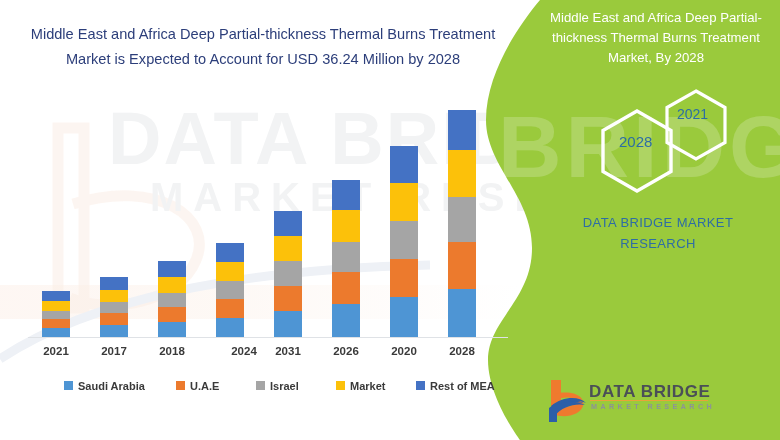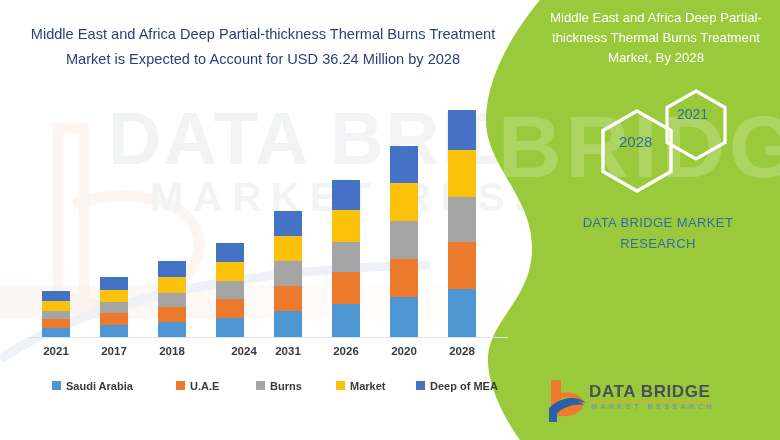--- a/index.html
+++ b/index.html
@@ -194,20 +194,20 @@
         <div class="xtick" style="left: 144px;">2018</div>
         <div class="xtick" style="left: 216px;">2024</div>
         <div class="xtick" style="left: 260px;">2031</div>
         <div class="xtick" style="left: 318px;">2026</div>
         <div class="xtick" style="left: 376px;">2020</div>
         <div class="xtick" style="left: 434px;">2028</div>
       </div>
   </div>
 
   <div id="legend">
-      <div class="lg-item" style="left: 24px;"><span class="lg-sw" style="background: rgb(78, 149, 212);"></span><span class="lg-tx">Saudi Arabia</span></div>
+      <div class="lg-item" style="left: 36px;"><span class="lg-sw" style="background: rgb(78, 149, 212);"></span><span class="lg-tx">Saudi Arabia</span></div>
       <div class="lg-item" style="left: 148px;"><span class="lg-sw" style="background: rgb(236, 122, 45);"></span><span class="lg-tx">U.A.E</span></div>
-      <div class="lg-item" style="left: 228px;"><span class="lg-sw" style="background: rgb(165, 165, 165);"></span><span class="lg-tx">Burns</span></div>
+      <div class="lg-item" style="left: 228px;"><span class="lg-sw" style="background: rgb(165, 165, 165);"></span><span class="lg-tx">Israel</span></div>
       <div class="lg-item" style="left: 308px;"><span class="lg-sw" style="background: rgb(252, 193, 10);"></span><span class="lg-tx">Market</span></div>
-      <div class="lg-item" style="left: 388px;"><span class="lg-sw" style="background: rgb(68, 114, 196);"></span><span class="lg-tx">Deep of MEA</span></div>
+      <div class="lg-item" style="left: 388px;"><span class="lg-sw" style="background: rgb(68, 114, 196);"></span><span class="lg-tx">Rest of MEA</span></div>
     </div>
 
 </div>
 
 </body></html>

